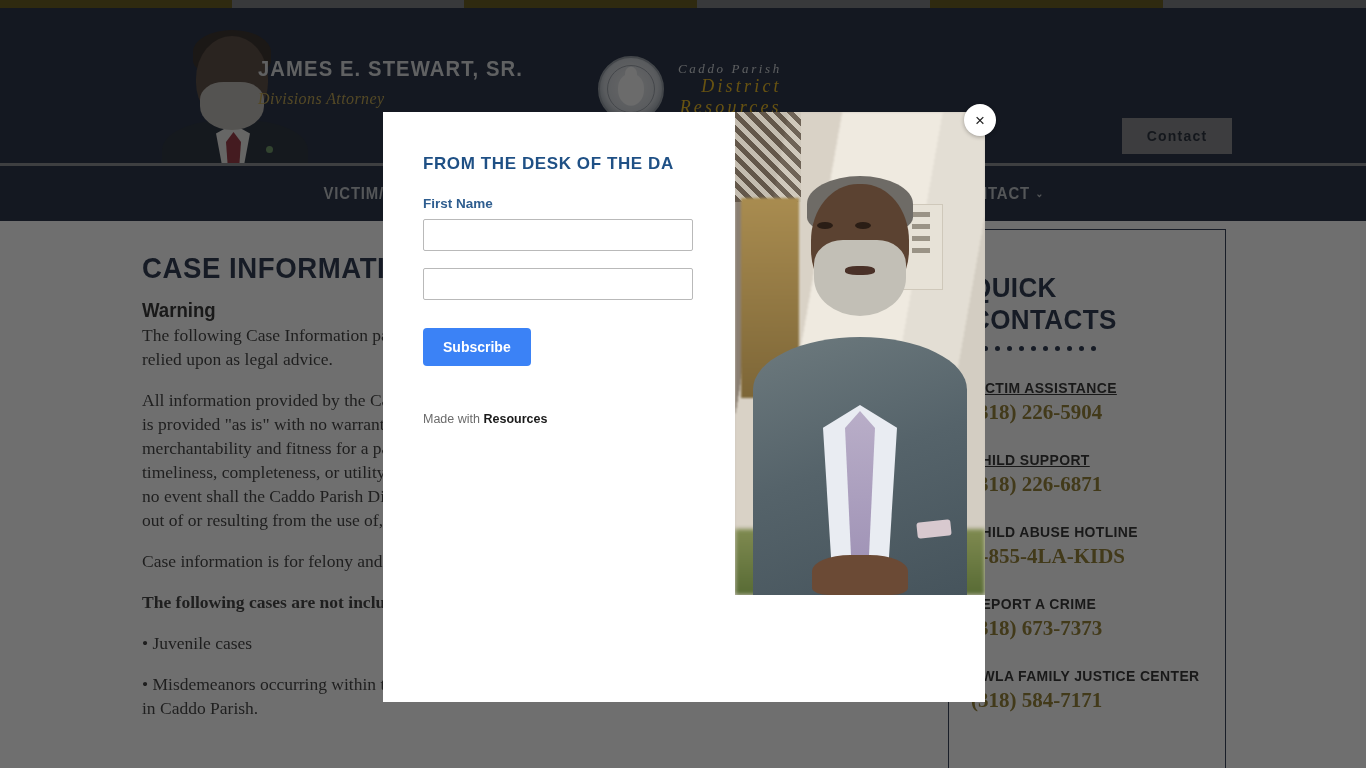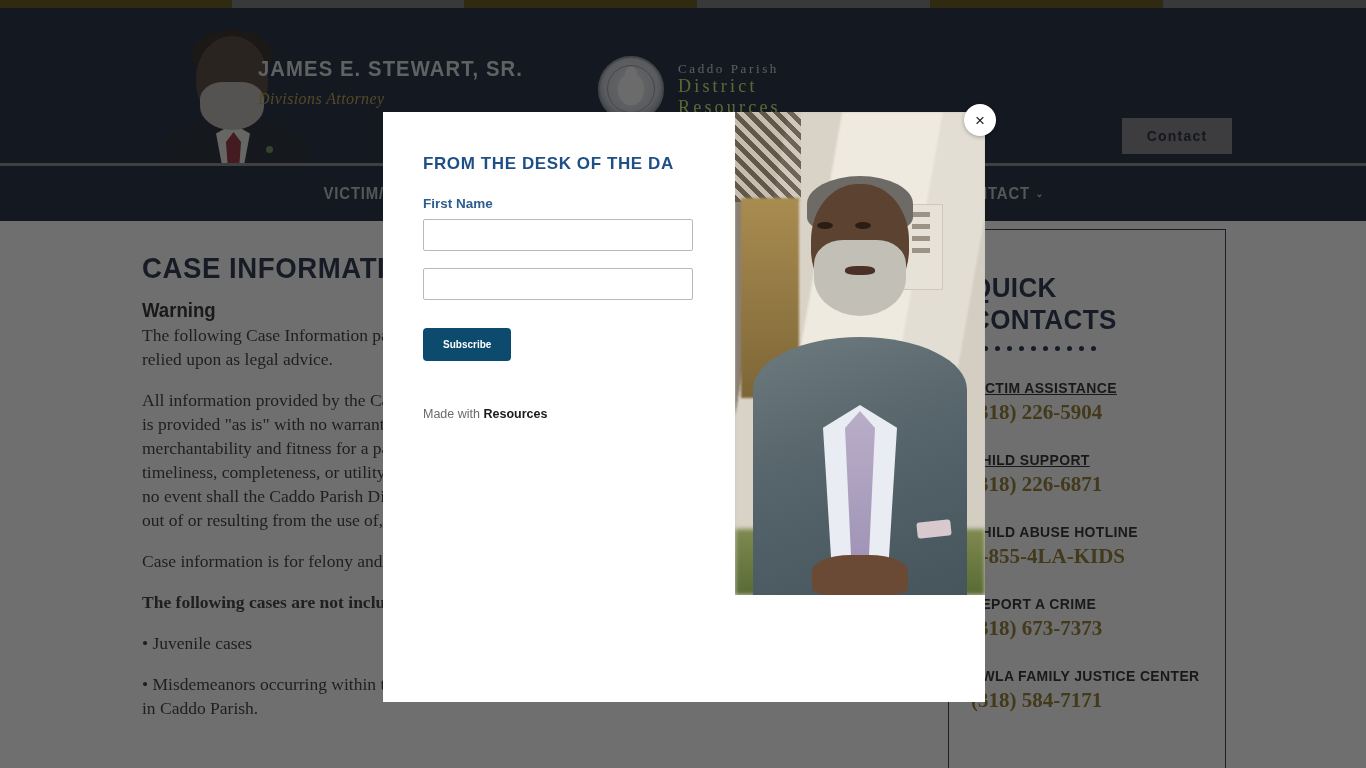--- a/index.html
+++ b/index.html
@@ -90,28 +90,29 @@
   #seal .pelican {
     position: absolute; left: 50%; top: 50%;
     transform: translate(-50%,-48%);
     width: 26px; height: 32px; border-radius: 46% 46% 50% 50%;
     background: #f3f4f5;
   }
   #seal .pelican::before {
     content:""; position:absolute; left:7px; top:-7px; width:12px; height:14px;
     border-radius:50% 50% 40% 40%; background:#f3f4f5;
   }
-  #brand-text { line-height: 1.16; }
+  #brand-text { line-height: 1.16; font-style: italic; }
   #brand-l1 {
     font-family: "Liberation Serif", serif; font-size: 13px; letter-spacing: 2.6px;
     color: #cfd3d8;
   }
   #brand-l2, #brand-l3 {
     font-family: "Liberation Serif", serif; font-size: 18px; letter-spacing: 3.2px;
-    color: #bef264;
+    color: #eab308;
+    text-align: right;
   }
 
   #header-contact {
     position: absolute; right: 134px; top: 24px;
     text-align: right;
     font-family: "Liberation Serif", serif; font-style: italic;
   }
   #addr1, #addr2 { font-size: 14px; color: #c9ccd1; line-height: 1.55; }
   #addr1 sup { font-size: 9px; }
   #header-phone { font-size: 14px; color: #b99a3d; margin-top: 6px; }
@@ -217,23 +218,23 @@
     display: block; color: #2e5d8f; font-size: 13.5px;
     font-weight: 700; margin-bottom: 8px;
   }
   .field-input {
     width: 270px; height: 32px;
     border: 1px solid #b9b9b9; border-radius: 2px;
     background: #fff; font-size: 14px; padding: 0 8px;
     font-family: "Liberation Sans", sans-serif;
   }
   #subscribe-button {
-    margin-top: 11px; background: #0c4a6e; color: #fff;
+    margin-top: 11px; background: #3b82f6; color: #fff;
     border: none; border-radius: 4px; cursor: pointer;
-    padding: 11px 20px; font-size: 10px; font-weight: 700;
+    padding: 11px 20px; font-size: 14px; font-weight: 700;
     font-family: "Liberation Sans", sans-serif;
   }
   #made-with {
     margin-top: 46px; font-size: 12.5px; color: #6b6b6b;
   }
   #made-with b { color: #1a1a1a; font-weight: 700; }
 
   #modal-photo {
     position: absolute; left: 352px; top: 0;
     width: 250px; height: 483px; overflow: hidden;

